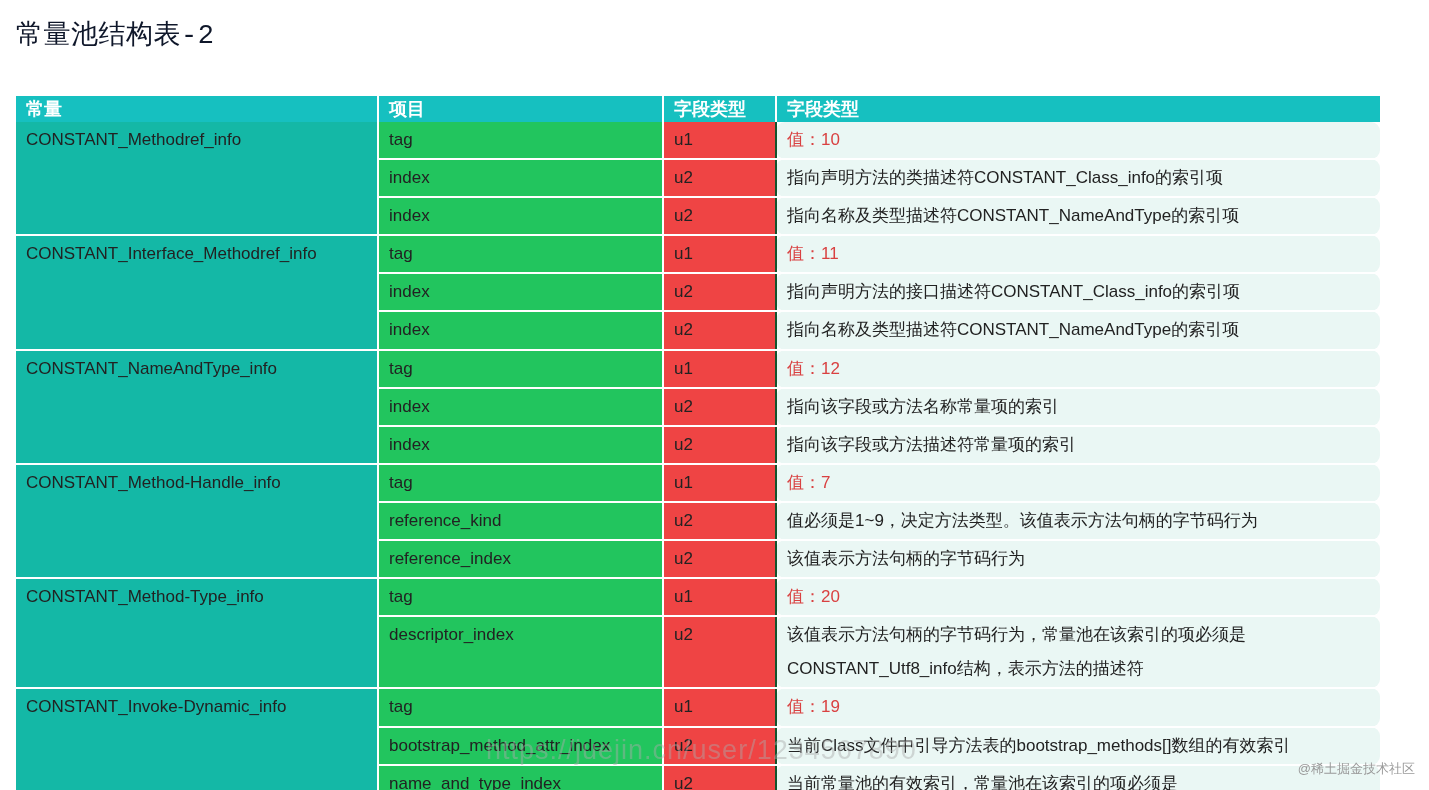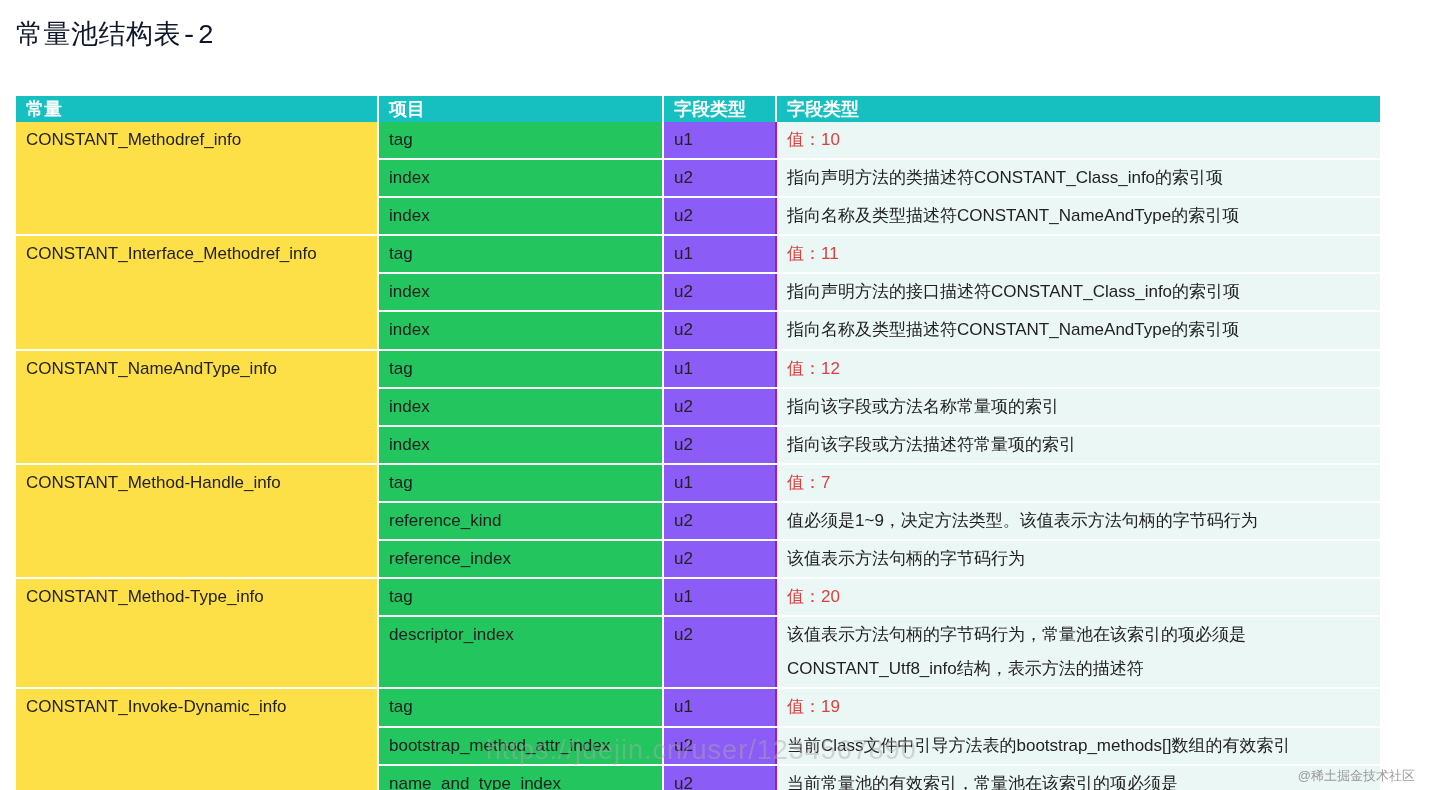--- a/index.html
+++ b/index.html
@@ -55,60 +55,61 @@
   table.cp thead th:last-child { border-right: none; }
 
   table.cp td {
     padding: 7px 10px;
     vertical-align: top;
     color: #222222;
     border-bottom: 2px solid #ffffff;
     line-height: 1.3;
   }
   td.const {
-    background: #fde047;
+    background: #14b8a6;
     border-right: 2px solid #ffffff;
     border-bottom: 2px solid #ffffff;
     color: #1d1d1d;
     font-size: 17px;
   }
   td.item {
     background: #22c55e;
     border-right: 2px solid #ffffff;
     font-size: 17px;
   }
   td.type {
-    background: #8b5cf6;
-    border-right: 2px solid #a21caf;
+    background: #ef4444;
+    border-right: 2px solid #14532d;
     font-size: 17px;
   }
   td.desc {
     background: #eaf7f4;
     font-size: 17px;
+    border-radius: 9px;
   }
   .val {
     color: #d94141;
   }
   .desc-line2 { display: block; margin-top: 12px; }
 
   .watermark-center {
     position: absolute;
     left: 470px;
     top: 735px;
     font-size: 27px;
     color: rgba(170,170,170,0.45);
     letter-spacing: 1px;
     pointer-events: none;
     white-space: nowrap;
     margin-left: 16px;
   }
   .watermark-corner {
     position: absolute;
     right: 14px;
-    bottom: 5px;
+    bottom: 12px;
     font-size: 13px;
     color: #9a9a9a;
   }
 </style>
 </head>
 <body>
 
 <div class="page-title">常量池结构表-2</div>
 
 <div class="table-wrap">

